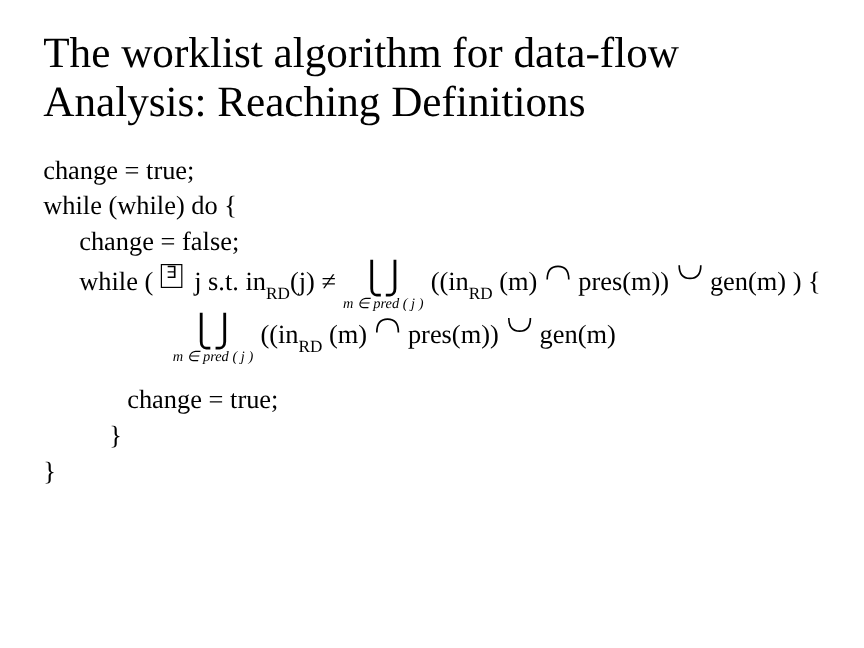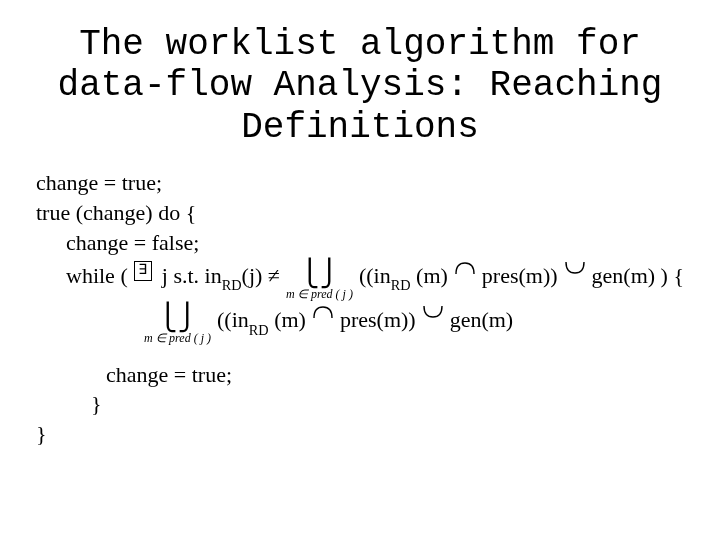--- a/index.html
+++ b/index.html
@@ -13,24 +13,23 @@
   }
   .slide {
     box-sizing: border-box;
     width: 720px;
     height: 540px;
     padding: 18px 36px 20px 36px;
   }
   .title {
     font-size: 36px;
     line-height: 1.15;
-    text-align: center;
+    text-align: left;
     margin: 6px 0 20px 0;
     font-weight: normal;
-    font-family: Liberation Mono, monospace;
   }
   .body {
     font-size: 22px;
     line-height: 1.35;
   }
   .line { white-space: nowrap; }
   .indent1 { padding-left: 90px; }
   .indent2 { padding-left: 30px; }
   .indent3 { padding-left: 70px; }
   .sub { font-size: 0.65em; vertical-align: sub; position: relative; top: 0.12em; }
@@ -83,21 +82,21 @@
 <div class="slide">
 
   <h1 class="title">The worklist algorithm for data-flow Analysis: Reaching Definitions</h1>
 
   <div class="body">
 
     <div class="line">change = true;</div>
 
 
 
-    <div class="line">true (change) do {</div>
+    <div class="line">while (while) do {</div>
 
     <div class="line indent2">change = false;</div>
 
     <div class="mathrow pad-left-large">
       <span class="seg">while (</span>
       <span class="exists">∃</span>
       <span class="seg">
         <span> j s.t. in</span><span class="sub">RD</span><span>(j) ≠ </span>
       </span>
       <span class="bigop-wrap">

